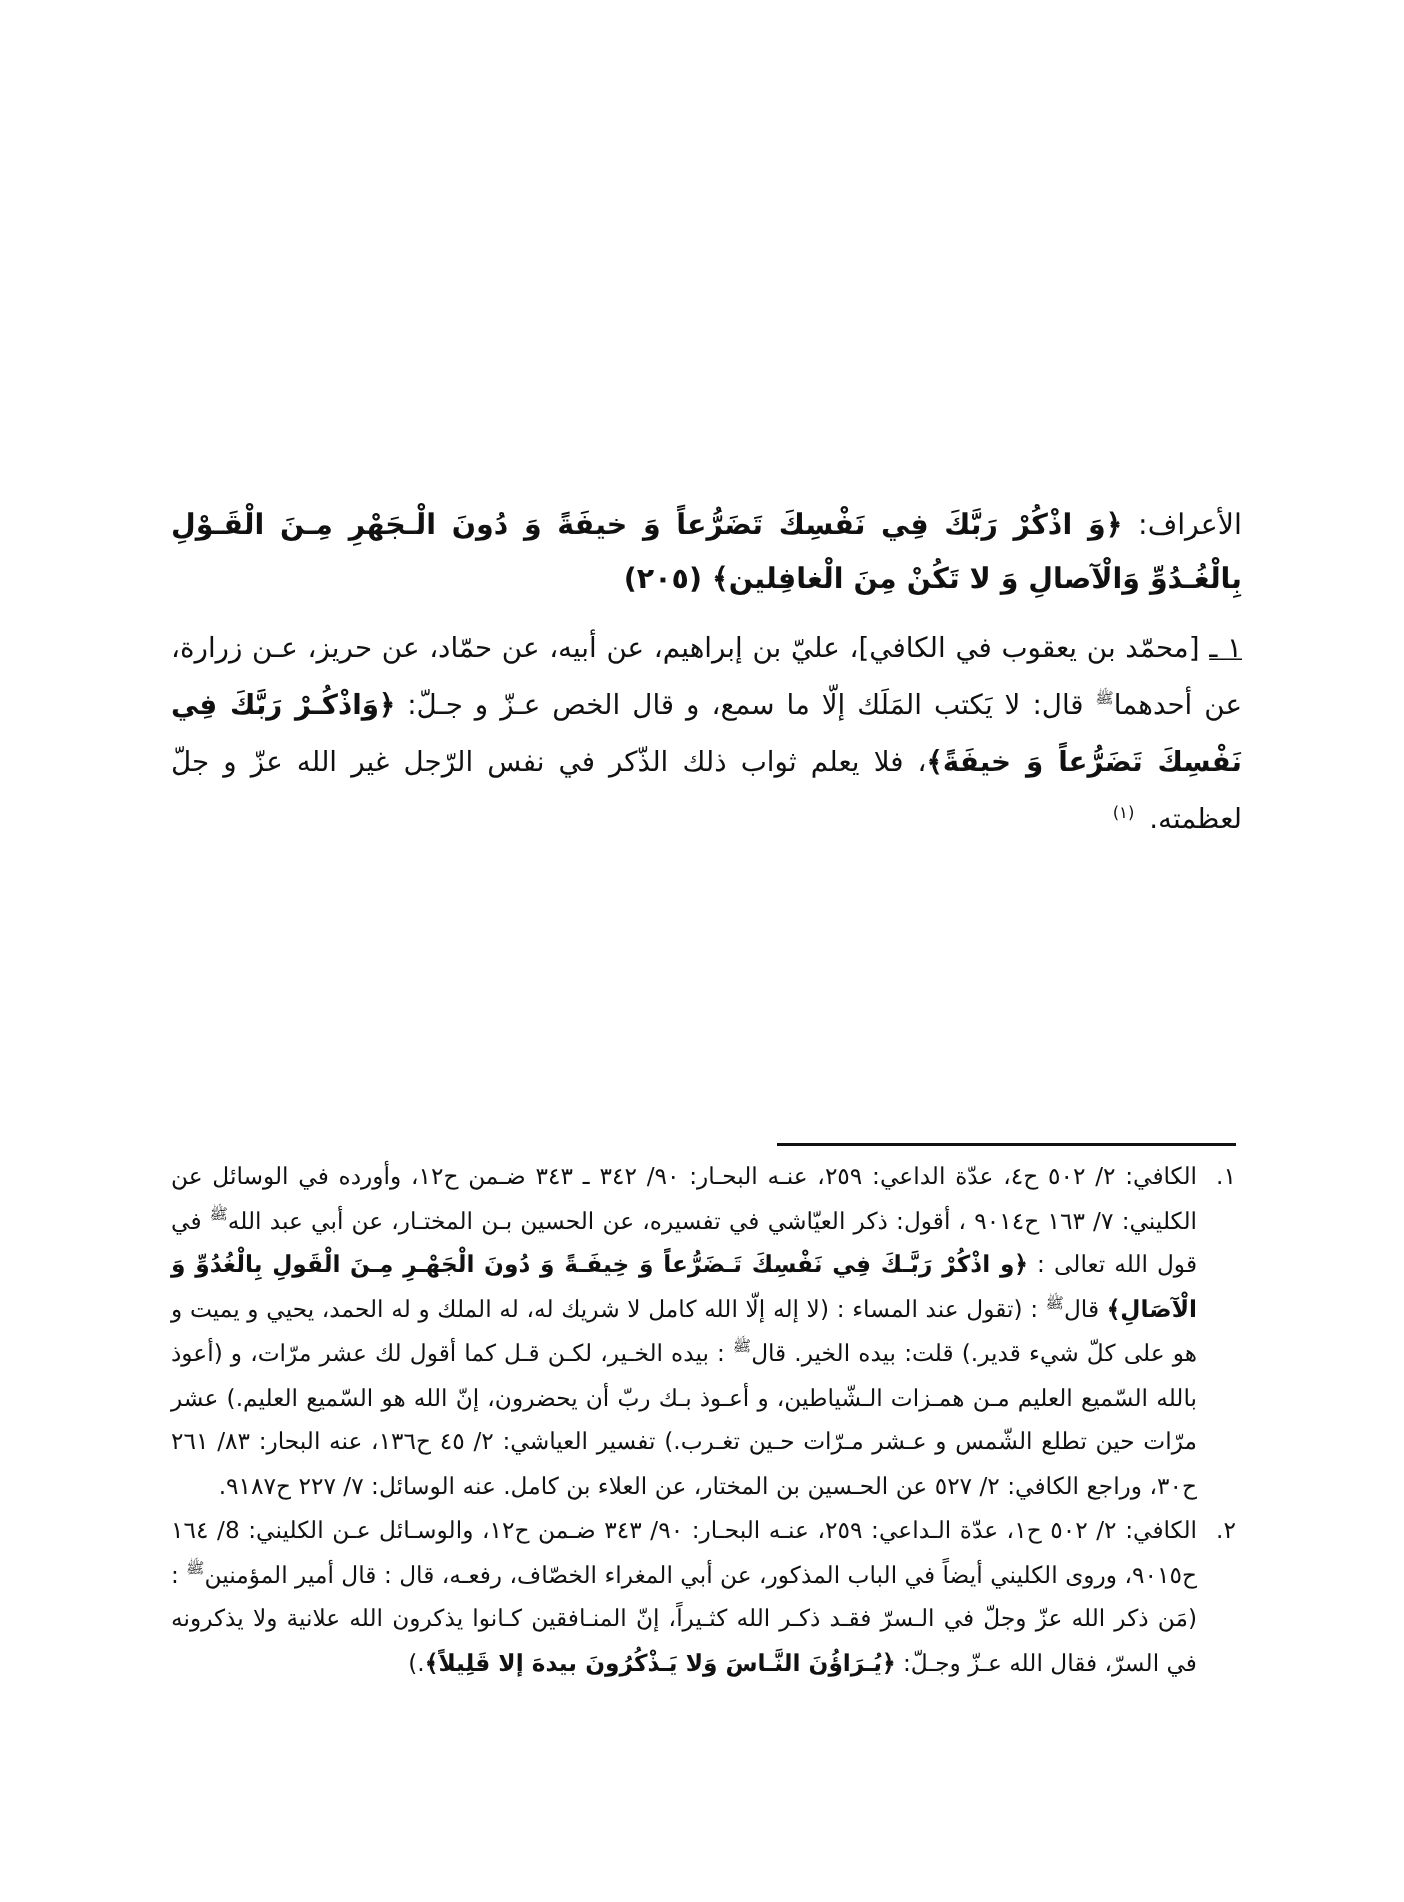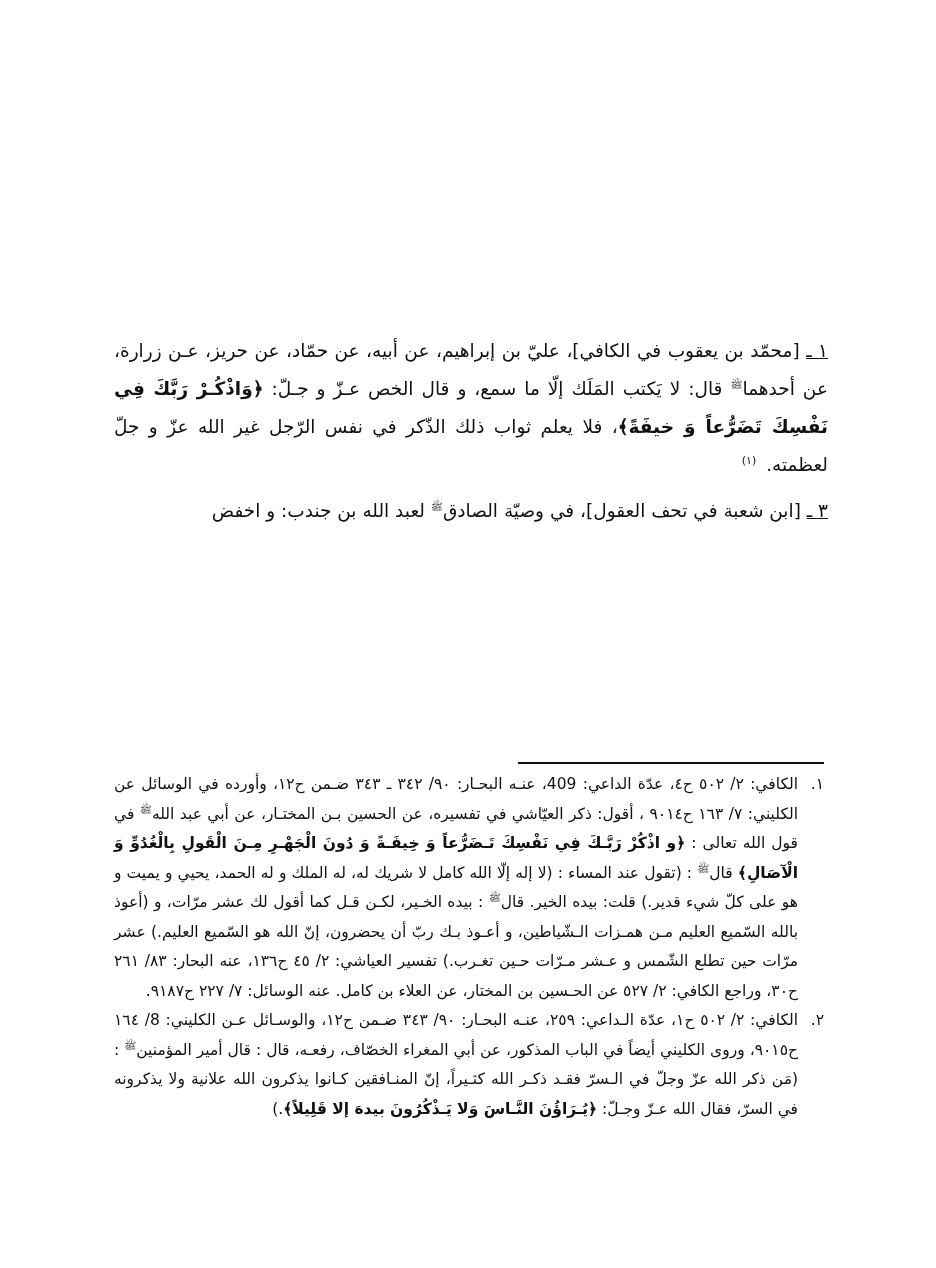--- a/index.html
+++ b/index.html
@@ -100,47 +100,46 @@
       font-weight: bold;
     }
   </style>
 </head>
 <body>
 
 <div class="page">
 
   <div class="main">
 
+    <p class="verse-head">
+      <span class="surah">الأعراف:</span>
+      <span>﴿وَ اذْكُرْ رَبَّكَ فِي نَفْسِكَ تَضَرُّعاً وَ خيفَةً وَ دُونَ الْـجَهْرِ مِـنَ الْقَـوْلِ بِالْغُـدُوِّ وَالْآصالِ وَ لا تَكُنْ مِنَ الْغافِلين﴾</span>
+      <span>(٢٠٥)</span>
+    </p>
 
     <p class="para">
       <span class="num">١ ـ</span>
       <span class="src">[محمّد بن يعقوب في الكافي]،</span>
       <span>عليّ بن إبراهيم، عن أبيه، عن حمّاد، عن حريز، عـن زرارة، عن أحدهما</span><span class="honorific">ﷺ</span>
       <span>قال: لا يَكتب المَلَك إلّا ما سمع، و قال الخص عـزّ و جـلّ:</span>
       <span class="quran">﴿وَاذْكُـرْ رَبَّكَ فِي نَفْسِكَ تَضَرُّعاً وَ خيفَةً﴾</span><span>، فلا يعلم ثواب ذلك الذّكر في نفس الرّجل غير الله عزّ و جلّ لعظمته.</span>
       <span class="sup">(١)</span>
     </p>
 
 
-    <p class="para">
-      <span class="num">٣ ـ</span>
-      <span class="src">[ابن شعبة في تحف العقول]،</span>
-      <span>في وصيّة الصادق</span><span class="honorific">ﷺ</span>
-      <span>لعبد الله بن جندب: و اخفض</span>
-    </p>
 
   </div>
 
   <div class="separator"></div>
 
   <div class="footnotes">
 
     <p class="fn">
       <span class="fn-num">١.</span>
-      <span>الكافي: ٢/ ٥٠٢ ح٤، عدّة الداعي: 409، عنـه البحـار: ٩٠/ ٣٤٢ ـ ٣٤٣ ضـمن ح١٢، وأورده في الوسائل عن الكليني: ٧/ ١٦٣ ح٩٠١٤ ، أقول: ذكر العيّاشي في تفسيره، عن الحسين بـن المختـار، عن أبي عبد الله</span><span class="honorific">ﷺ</span>
+      <span>الكافي: ٢/ ٥٠٢ ح٤، عدّة الداعي: ٢٥٩، عنـه البحـار: ٩٠/ ٣٤٢ ـ ٣٤٣ ضـمن ح١٢، وأورده في الوسائل عن الكليني: ٧/ ١٦٣ ح٩٠١٤ ، أقول: ذكر العيّاشي في تفسيره، عن الحسين بـن المختـار، عن أبي عبد الله</span><span class="honorific">ﷺ</span>
       <span>في قول الله تعالى :</span>
       <span class="quran">﴿و اذْكُرْ رَبَّـكَ فِي نَفْسِكَ تَـضَرُّعاً وَ خِيفَـةً وَ دُونَ الْجَهْـرِ مِـنَ الْقَولِ بِالْغُدُوِّ وَ الْآصَالِ﴾</span>
       <span>قال</span><span class="honorific">ﷺ</span>
       <span>: (تقول عند المساء : (لا إله إلّا الله كامل لا شريك له، له الملك و له الحمد، يحيي و يميت و هو على كلّ شيء قدير.) قلت: بيده الخير. قال</span><span class="honorific">ﷺ</span>
       <span>: بيده الخـير، لكـن قـل كما أقول لك عشر مرّات، و (أعوذ بالله السّميع العليم مـن همـزات الـشّياطين، و أعـوذ بـك ربّ أن يحضرون، إنّ الله هو السّميع العليم.) عشر مرّات حين تطلع الشّمس و عـشر مـرّات حـين تغـرب.) تفسير العياشي: ٢/ ٤٥ ح١٣٦، عنه البحار: ٨٣/ ٢٦١ ح٣٠، وراجع الكافي: ٢/ ٥٢٧ عن الحـسين بن المختار، عن العلاء بن كامل. عنه الوسائل: ٧/ ٢٢٧ ح٩١٨٧.</span>
     </p>
 
     <p class="fn">
       <span class="fn-num">٢.</span>
       <span>الكافي: ٢/ ٥٠٢ ح١، عدّة الـداعي: ٢٥٩، عنـه البحـار: ٩٠/ ٣٤٣ ضـمن ح١٢، والوسـائل عـن الكليني: 8/ ١٦٤ ح٩٠١٥، وروى الكليني أيضاً في الباب المذكور، عن أبي المغراء الخصّاف، رفعـه، قال : قال أمير المؤمنين</span><span class="honorific">ﷺ</span>

